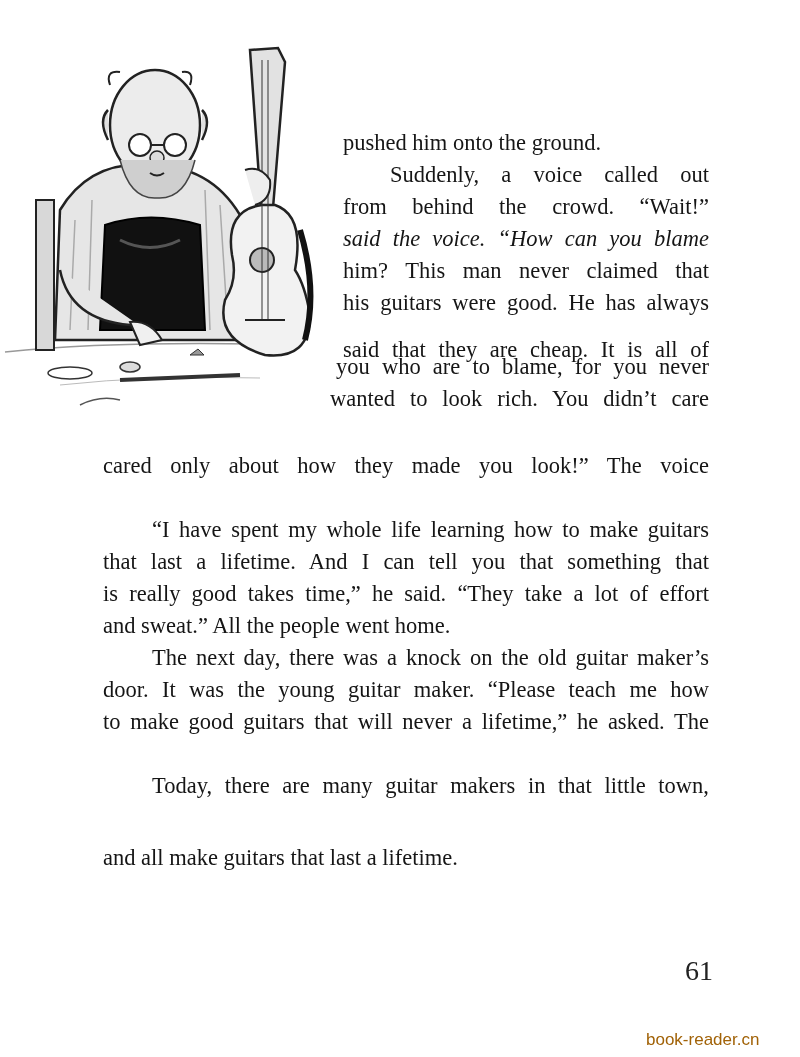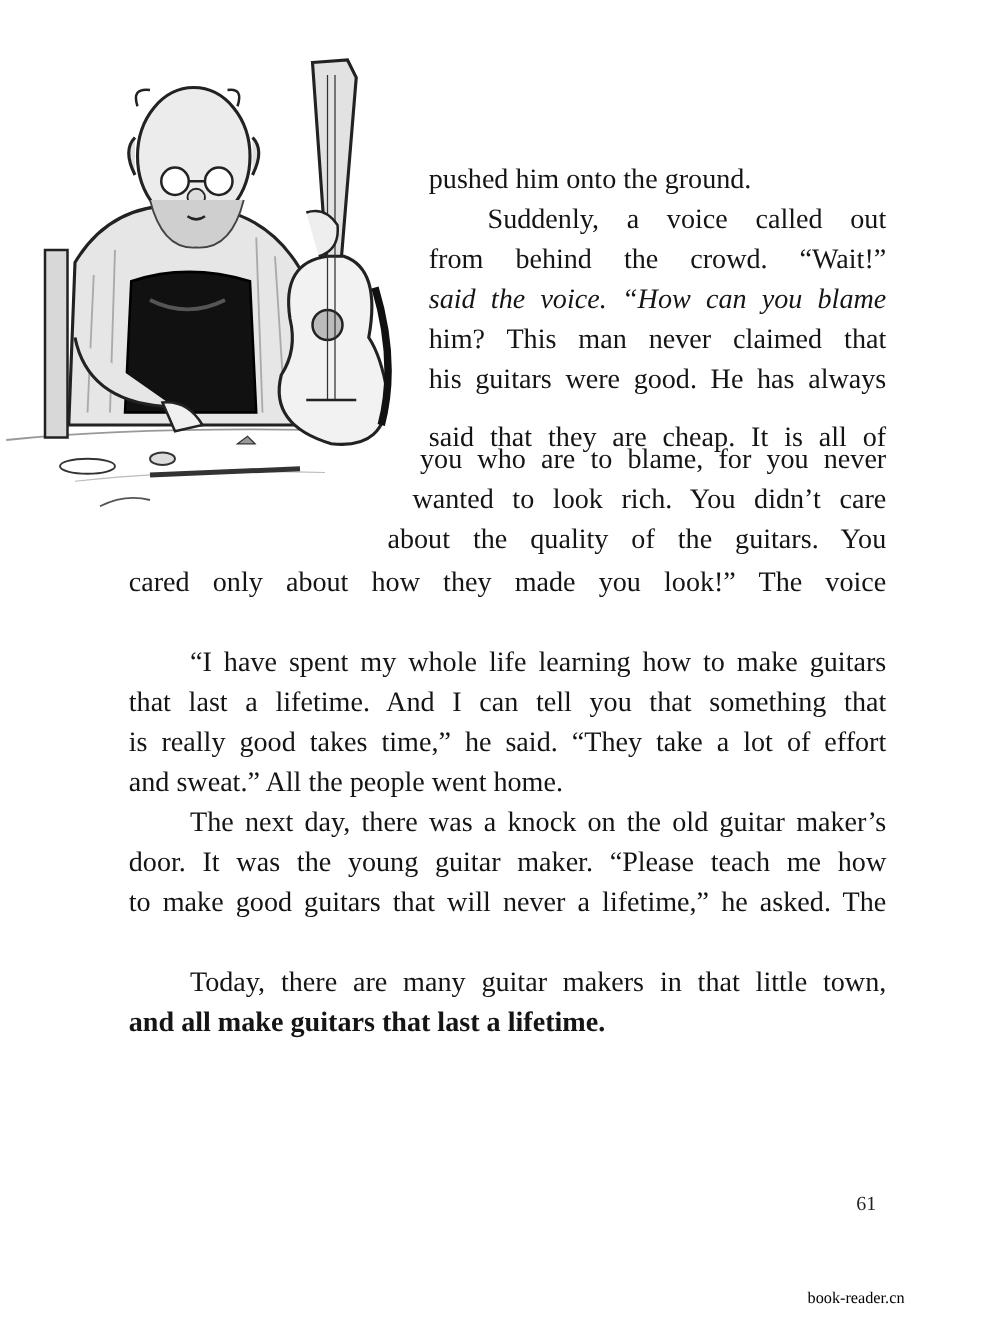--- a/index.html
+++ b/index.html
@@ -10,25 +10,25 @@
     .page { position: absolute; left: 0; top: 0; width: 800px; height: 1057px; }
     .illustration { position: absolute; left: 0; top: 40px; width: 320px; height: 380px; }
     .line {
       position: absolute; font-family: "Liberation Serif", "DejaVu Serif", serif;
       font-size: 22.5px; line-height: 32px; white-space: nowrap; color: #151515;
       text-align: justify; text-align-last: justify;
     }
     .line.last { text-align-last: left; }
     .page-number {
       position: absolute; left: 685px; top: 955px; font-family: "Liberation Serif", serif;
-      font-size: 16px; color: #222;
+      font-size: 28px; color: #222;
     }
     .watermark {
-      position: absolute; left: 646px; top: 1030px; font-family: Liberation Serif, serif;
-      font-size: 13px; color: #000000;
+      position: absolute; left: 646px; top: 1030px; font-family: Liberation Sans, sans-serif;
+      font-size: 17px; color: #a16207;
     }
   </style>
 </head>
 <body>
 
 <div class="page">
 
   <svg class="illustration" viewBox="0 0 320 380">
 
     <path d="M5 312 Q120 300 300 305" stroke="#999" stroke-width="1.5" fill="none"></path>
@@ -79,28 +79,27 @@
 
   <div class="line last" style="left:343px; top:127px; width:366px;">pushed him onto the ground.</div>
   <div class="line" style="left:390px; top:159px; width:319px;">Suddenly, a voice called out</div>
   <div class="line" style="left:343px; top:191px; width:366px;">from behind the crowd. “Wait!”</div>
   <div class="line" style="left:343px; top:223px; width:366px;font-style:italic;">said the voice. “How can you blame</div>
   <div class="line" style="left:343px; top:255px; width:366px;">him? This man never claimed that</div>
   <div class="line" style="left:343px; top:287px; width:366px;">his guitars were good. He has always</div>
   <div class="line" style="left:343px; top:319px; width:366px;margin-top:15px;">said that they are cheap. It is all of</div>
   <div class="line" style="left:336px; top:351px; width:373px;">you who are to blame, for you never</div>
   <div class="line" style="left:330px; top:383px; width:379px;">wanted to look rich. You didn’t care</div>
-  <div class="line" style="left:310px; top:415px; width:399px;">about the quality of the guitars. You</div>
 
   <div class="line" style="left:103px; top:450px; width:606px;">cared only about how they made you look!” The voice</div>
   <div class="line" style="left:152px; top:514px; width:557px;">“I have spent my whole life learning how to make guitars</div>
   <div class="line" style="left:103px; top:546px; width:606px;">that last a lifetime. And I can tell you that something that</div>
   <div class="line" style="left:103px; top:578px; width:606px;">is really good takes time,” he said. “They take a lot of effort</div>
   <div class="line last" style="left:103px; top:610px; width:606px;">and sweat.” All the people went home.</div>
   <div class="line" style="left:152px; top:642px; width:557px;">The next day, there was a knock on the old guitar maker’s</div>
   <div class="line" style="left:103px; top:674px; width:606px;">door. It was the young guitar maker. “Please teach me how</div>
   <div class="line" style="left:103px; top:706px; width:606px;">to make good guitars that will never a lifetime,” he asked.  The</div>
   <div class="line" style="left:152px; top:770px; width:557px;">Today, there are many guitar makers in that little town,</div>
-  <div class="line last" style="left:103px; top:802px; width:606px;font-weight:bold;">and all make guitars that last a lifetime.</div>
+  <div class="line last" style="left:103px; top:842px; width:606px;">and all make guitars that last a lifetime.</div>
 
   <div class="page-number">61</div>
   <div class="watermark">book-reader.cn</div>
 </div>
 
 </body></html>

